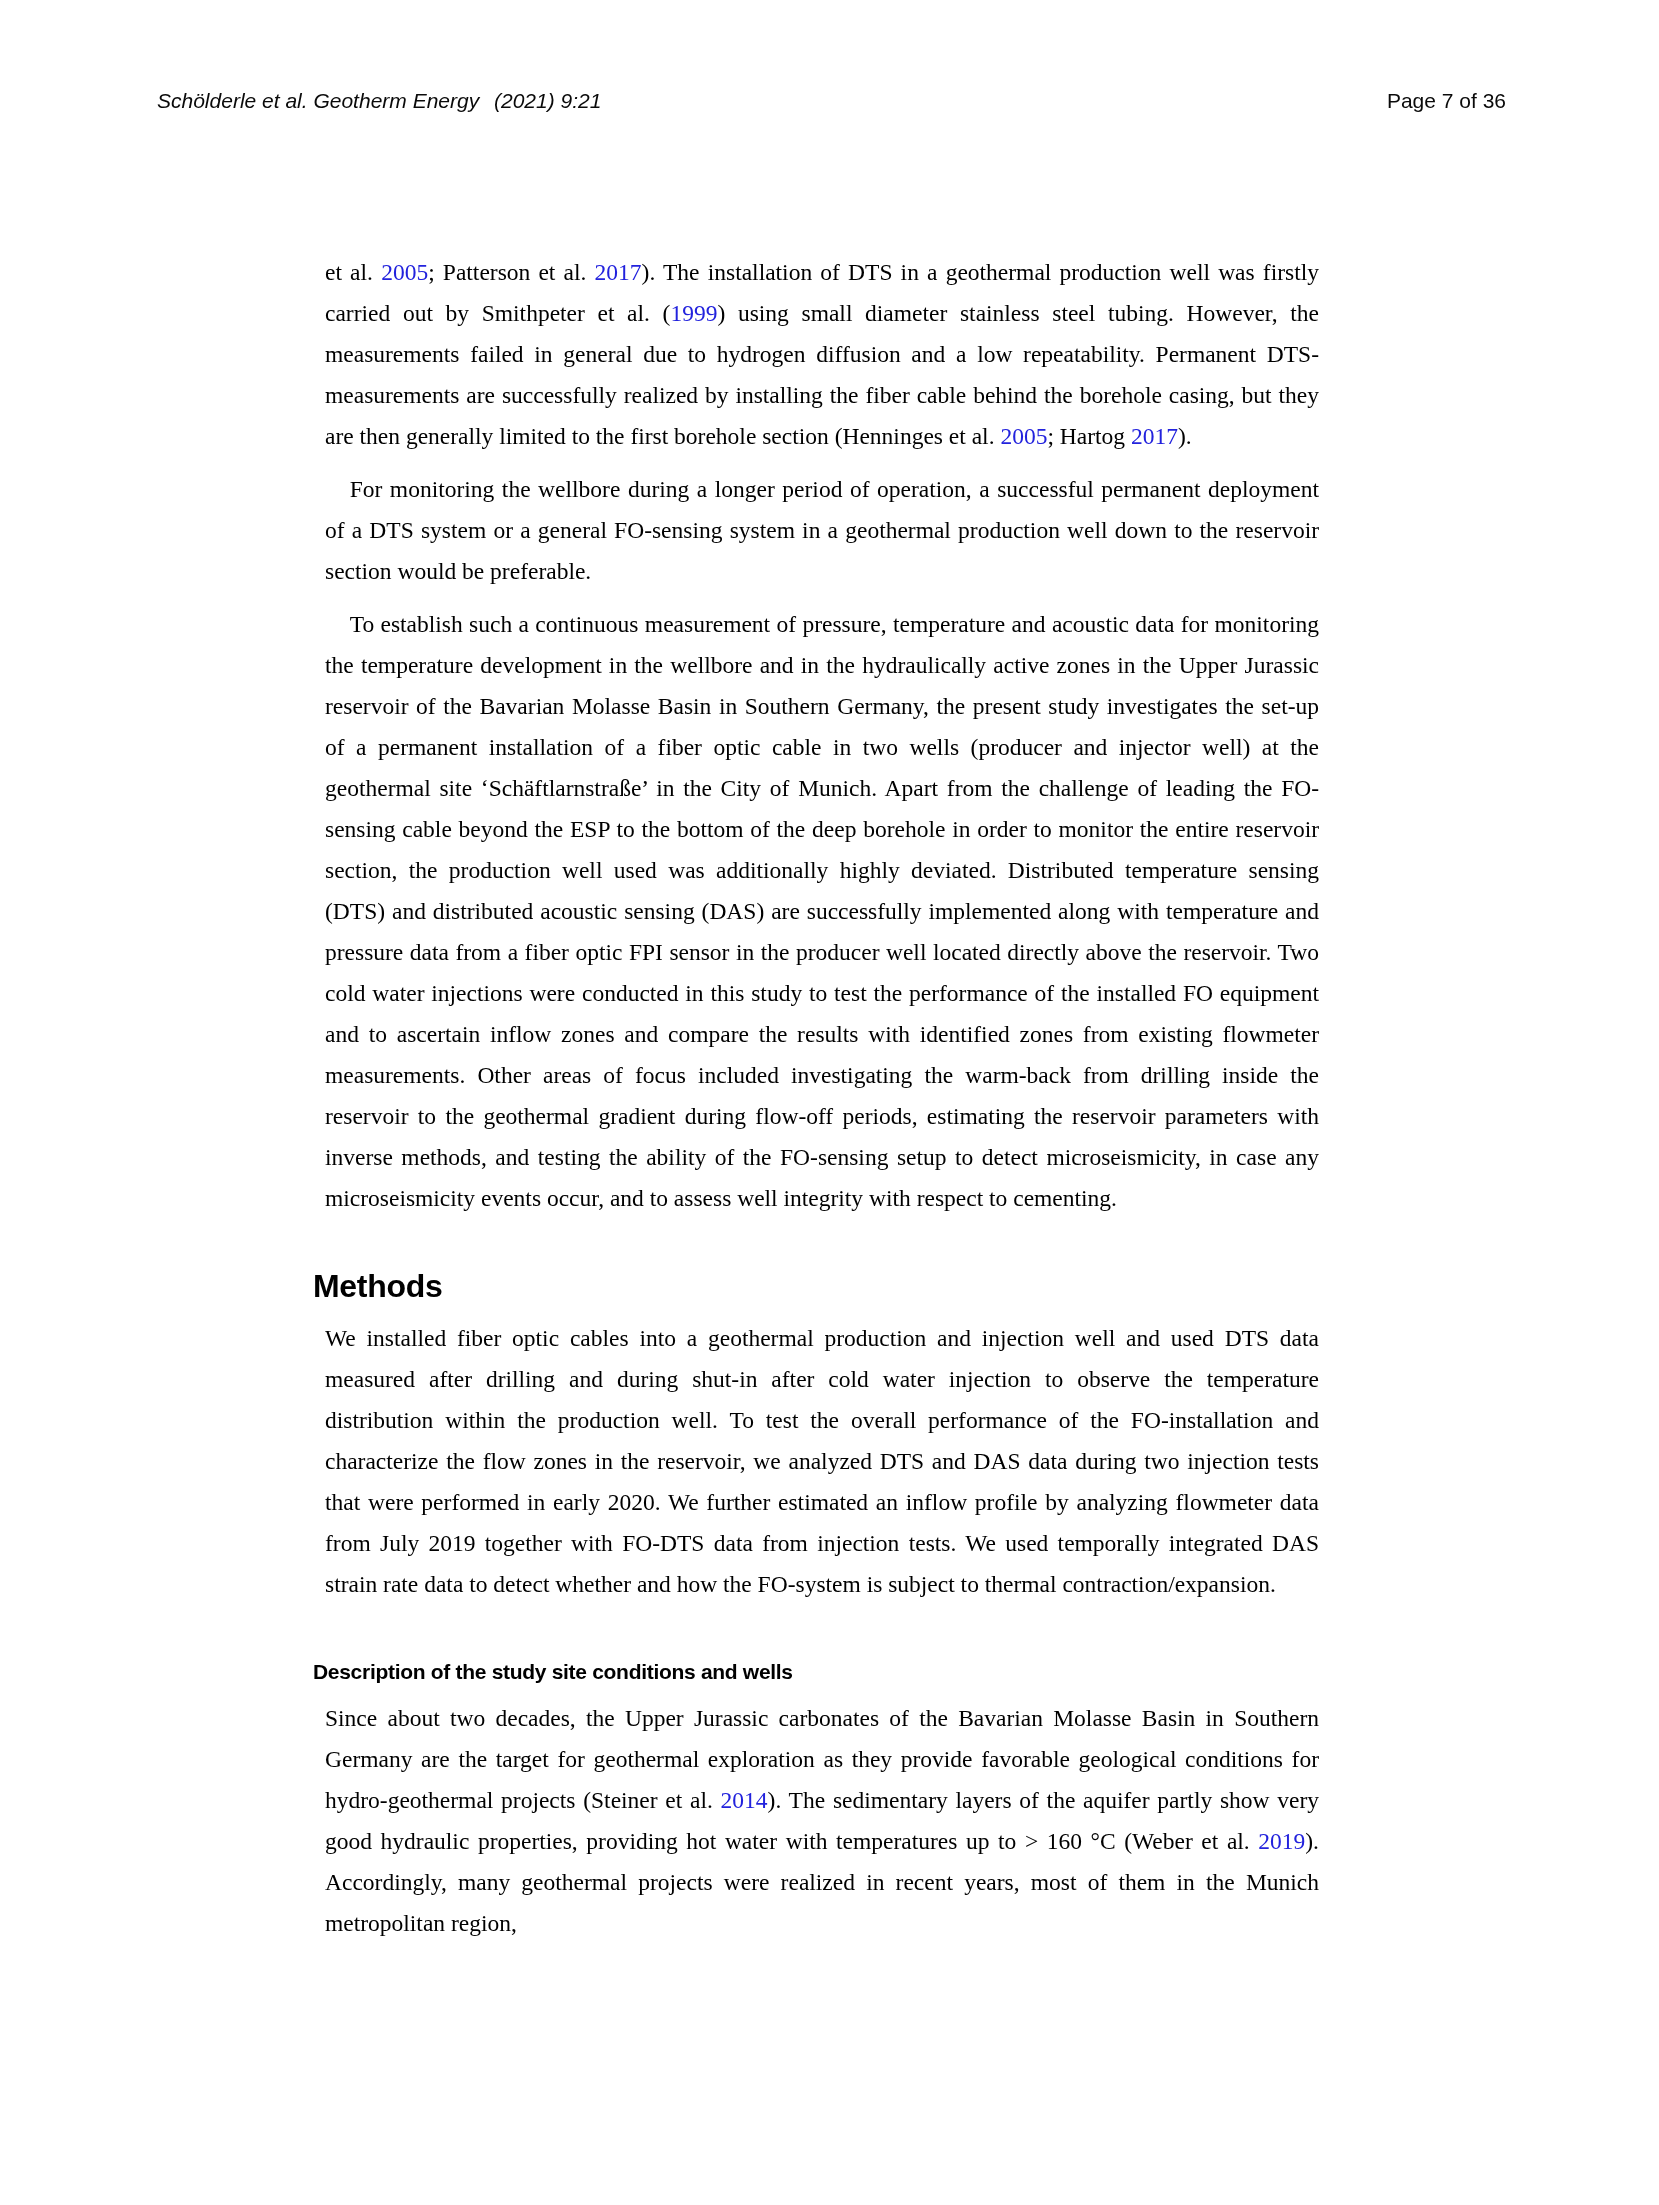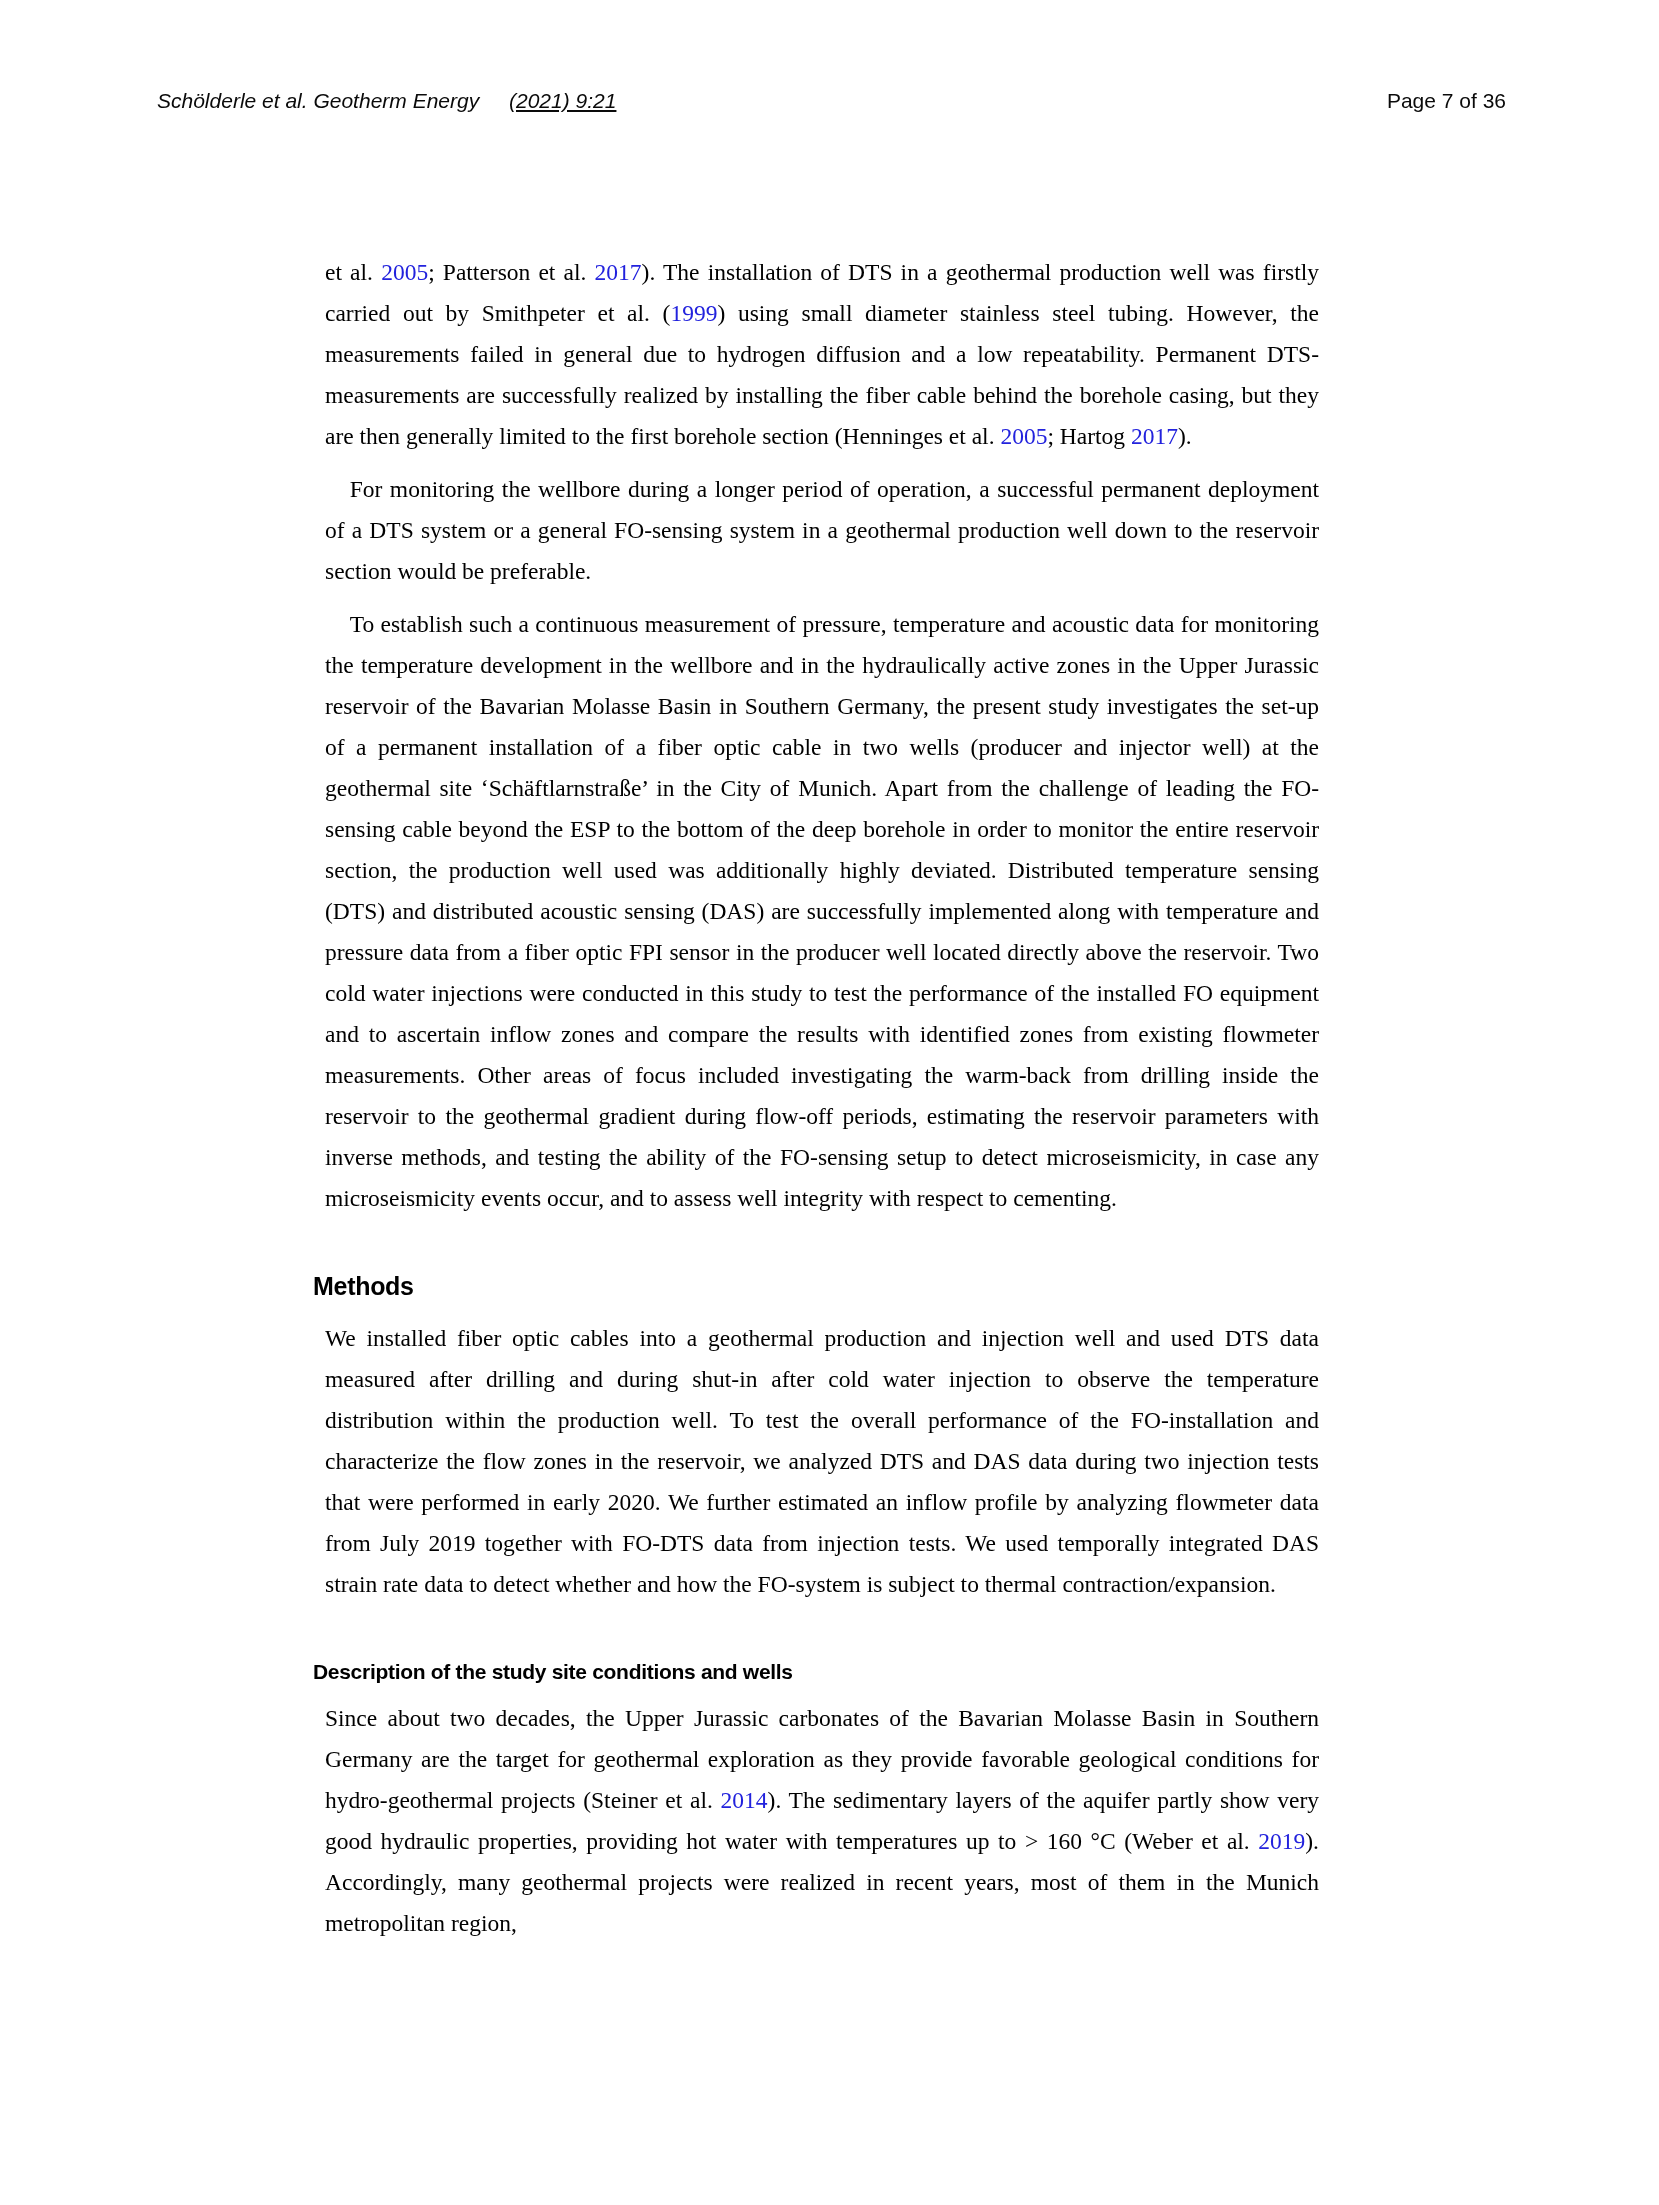--- a/index.html
+++ b/index.html
@@ -24,21 +24,21 @@
     display: flex;
     justify-content: space-between;
     align-items: baseline;
     font-family: "Liberation Sans", sans-serif;
     font-size: 21px;
     line-height: 25px;
     color: #0a0a0a;
   }
   .rh-left { white-space: nowrap; }
   .rh-journal { font-style: italic; }
-  .rh-issue { font-style: italic; margin-left: 24px; text-decoration: underline; }
+  .rh-issue { font-style: italic; margin-left: 9px; }
   .rh-right { white-space: nowrap; }
 
   .article-body {
     position: absolute;
     left: 313px;
     top: 240px;
     width: 1018px;
     font-size: 23.5px;
     line-height: 41px;
     text-align: justify;
@@ -48,21 +48,21 @@
   }
   .article-body p {
     margin: 12px;
     padding: 0;
   }
   .article-body p.indent { text-indent: 1.05em; }
 
   .sec-h1 {
     font-family: "Liberation Sans", sans-serif;
     font-weight: bold;
-    font-size: 25px;
+    font-size: 32px;
     line-height: 35px;
     margin: 50px 0 13.6px 0;
     text-align: left;
     text-indent: 0;
     letter-spacing: -0.3px;
   }
   .sec-h2 {
     font-family: "Liberation Sans", sans-serif;
     font-weight: bold;
     font-size: 21px;

